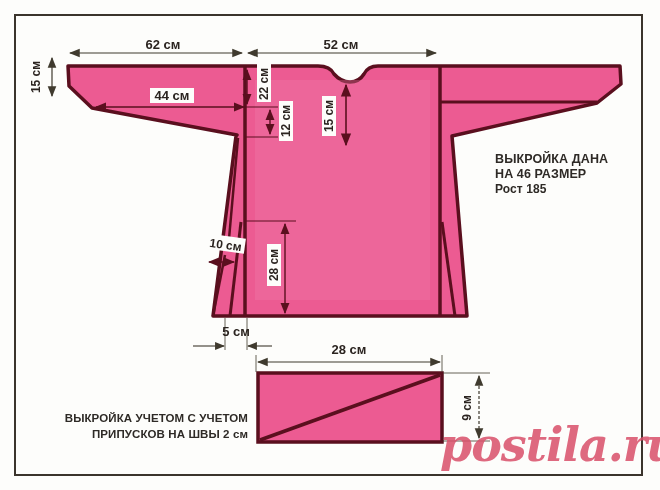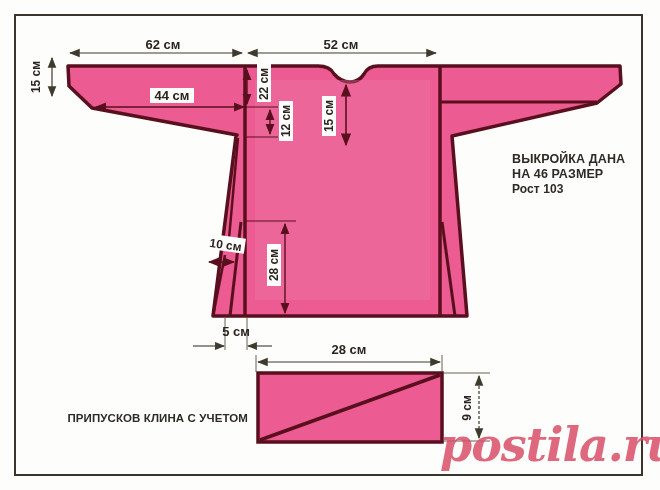--- a/index.html
+++ b/index.html
@@ -2,21 +2,21 @@
 <html><head>
   <meta charset="utf-8">
   <style>
     html, body { margin: 0; padding: 0; background: #fdfdfb; }
     body { width: 660px; height: 490px; position: relative; overflow: hidden;
            font-family: "Liberation Sans", sans-serif; }
     #diagram { position: absolute; left: 0; top: 0; }
     .lbl { font-family: "Liberation Sans", sans-serif; font-weight: bold; fill: #2b2420; }
     .note { position: absolute; font-family: "Liberation Sans", sans-serif; font-weight: bold;
             color: #2e2a26; font-size: 12.5px; line-height: 15px; letter-spacing: 0.1px; }
-    #note-main { left: 512px; top: 152px; }
+    #note-main { left: 495px; top: 152px; }
     #note-main .line3 { font-size: 12px; }
     #note-gusset { right: 412px; top: 410px; text-align: right; font-size: 11.5px; line-height: 16px; }
     #watermark { position: absolute; left: 440px; top: 418px; font-family: "DejaVu Serif", serif;
                  font-style: italic; font-weight: bold; font-size: 46px; color: #d9506a;
                  opacity: 0.85; letter-spacing: -1px; }
   </style>
 </head>
 <body>
 
 <svg id="diagram" width="660" height="490" viewBox="0 0 660 490" xmlns="http://www.w3.org/2000/svg">
@@ -132,20 +132,21 @@
     <line x1="443" y1="373" x2="490" y2="373" stroke="#3f3a2e" stroke-width="0.8"></line>
     <line x1="443" y1="441" x2="490" y2="441" stroke="#3f3a2e" stroke-width="0.8"></line>
     <line x1="479" y1="376" x2="479" y2="438" stroke="#3f3a2e" stroke-width="1.2" stroke-dasharray="3,2" marker-start="url(#arr)" marker-end="url(#arr)"></line>
     <text class="lbl" font-size="12" text-anchor="middle" transform="translate(471,408) rotate(-90)">9 см</text>
   </g>
 </svg>
 
 <div id="note-main" class="note">
   <div>ВЫКРОЙКА ДАНА</div>
   <div>НА 46 РАЗМЕР</div>
-  <div class="line3">Рост 103</div>
+  <div class="line3">Рост 185</div>
 </div>
 
 <div id="note-gusset" class="note">
-  <div>ПРИПУСКОВ КЛИНА С УЧЕТОМ</div>
+  <div>ВЫКРОЙКА УЧЕТОМ С УЧЕТОМ</div>
+  <div>ПРИПУСКОВ НА ШВЫ 2 см</div>
 </div>
 
 <div id="watermark">postila.ru</div>
 
 </body></html>

